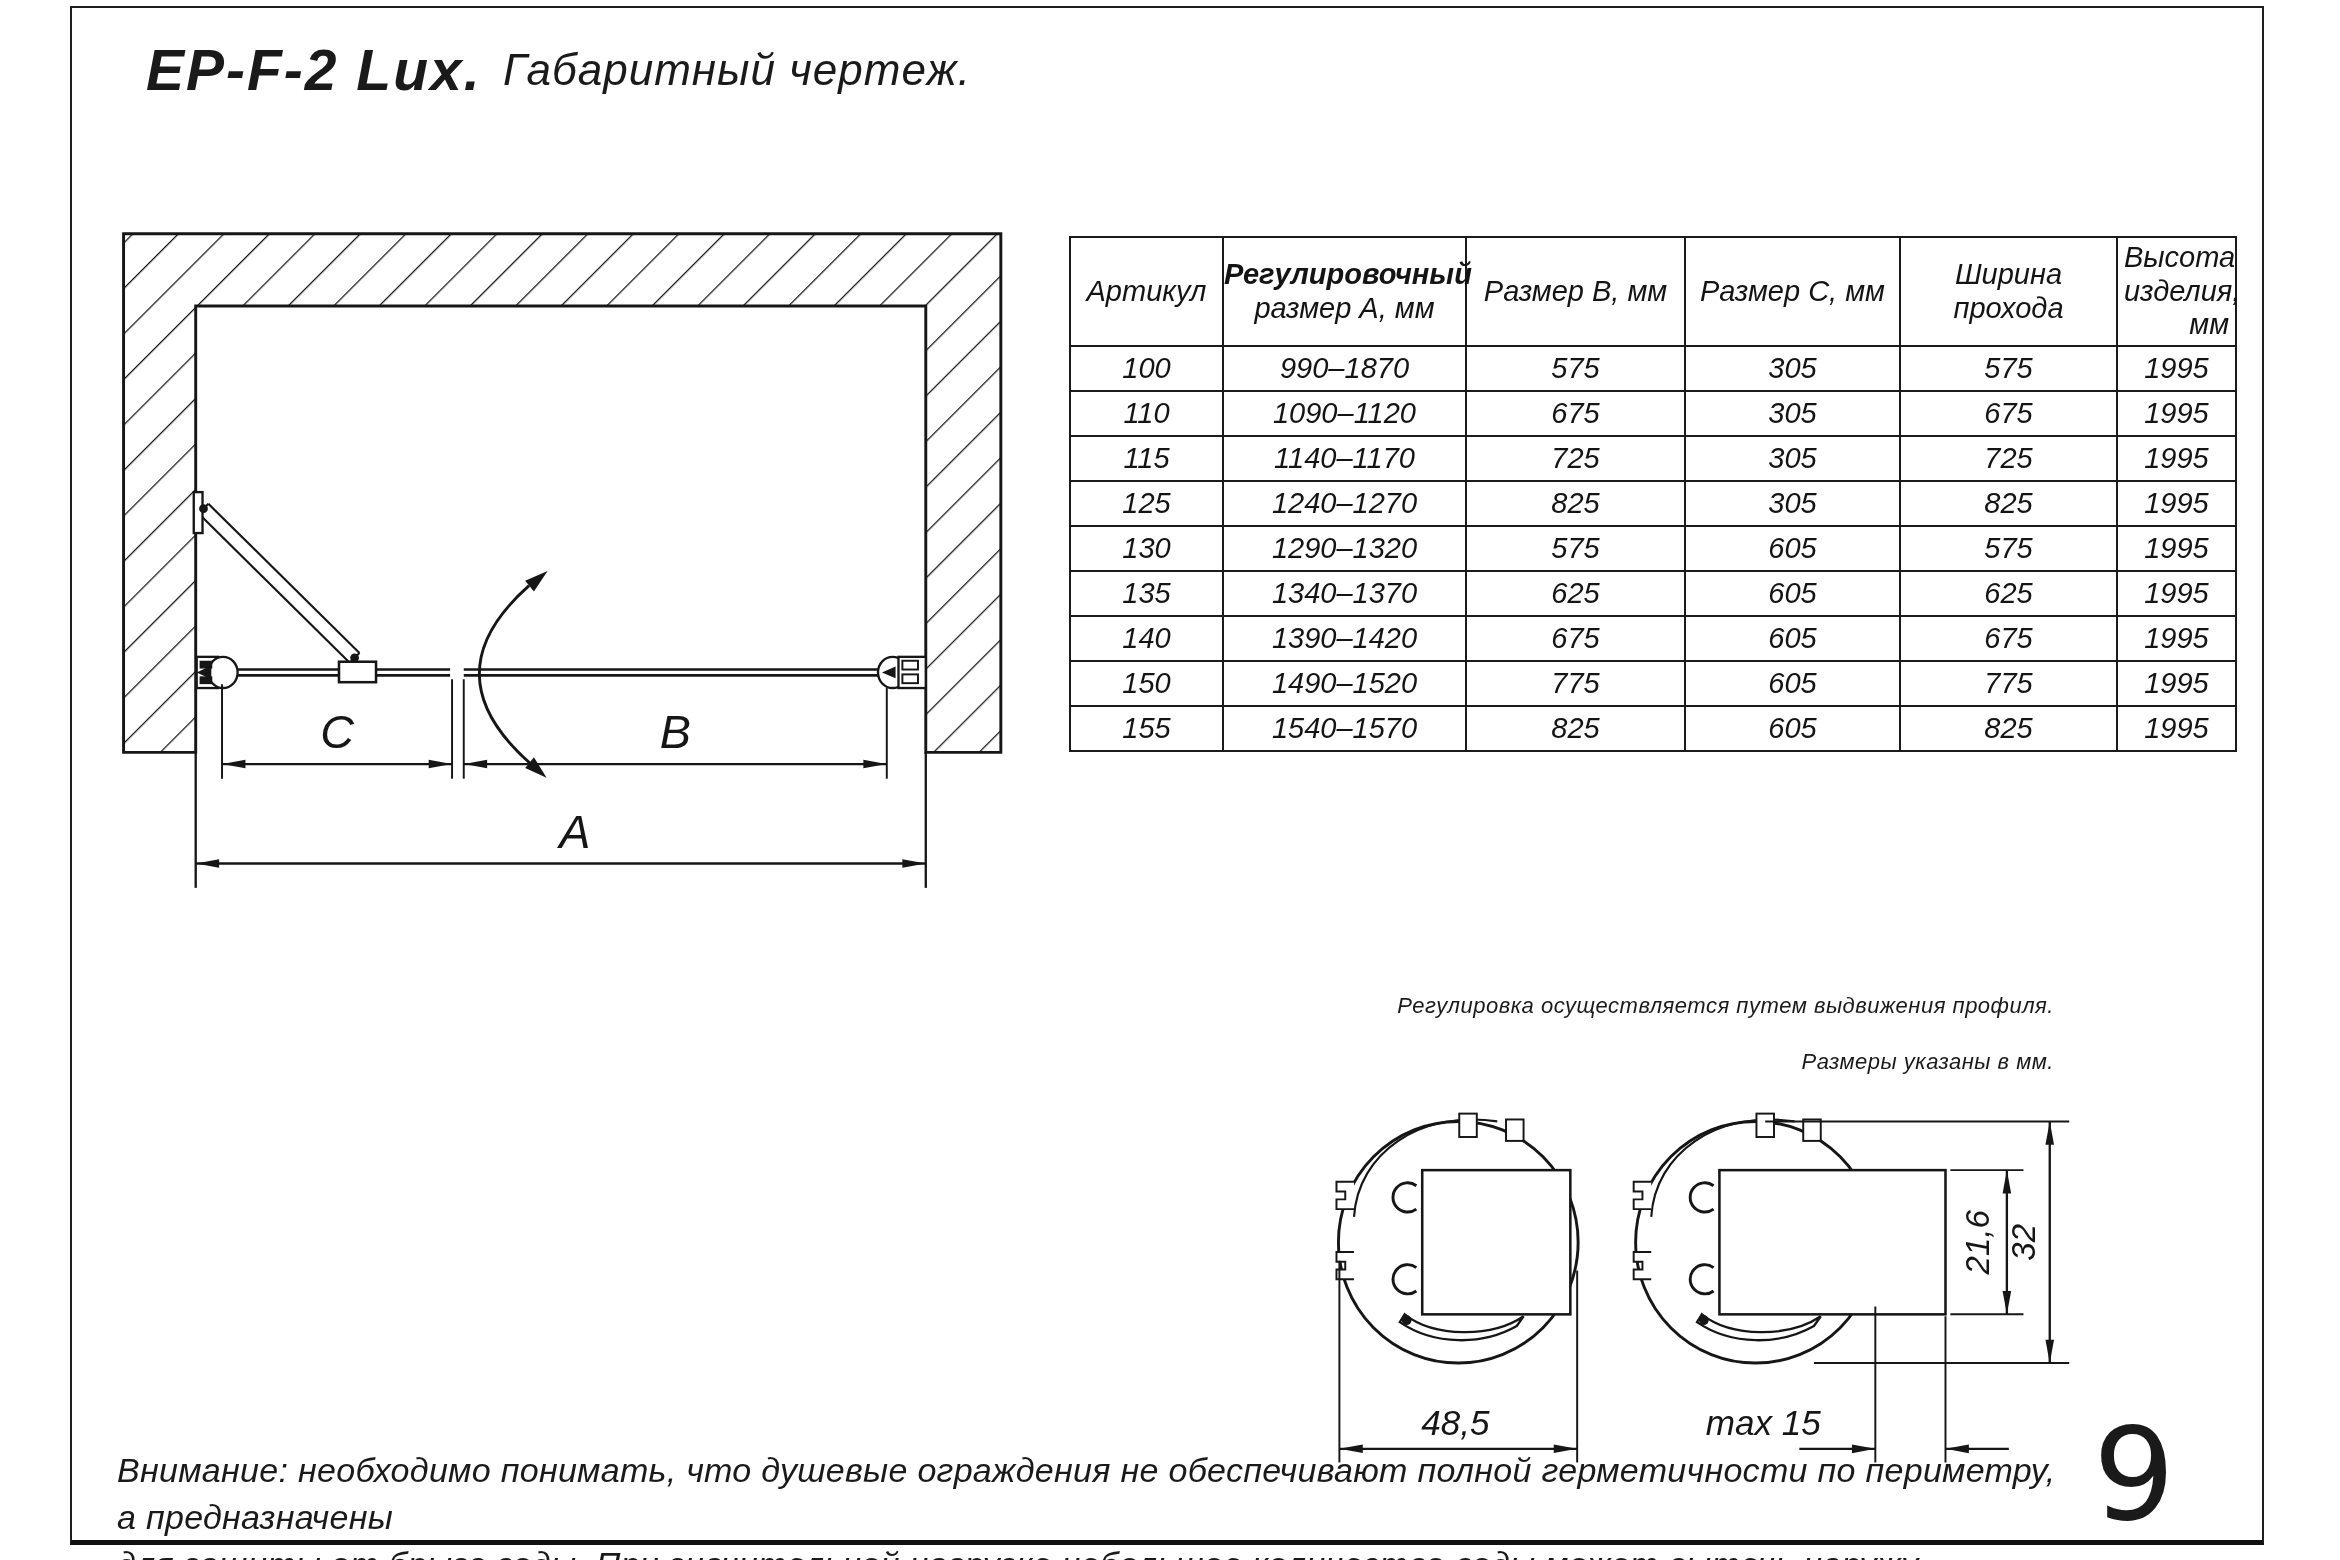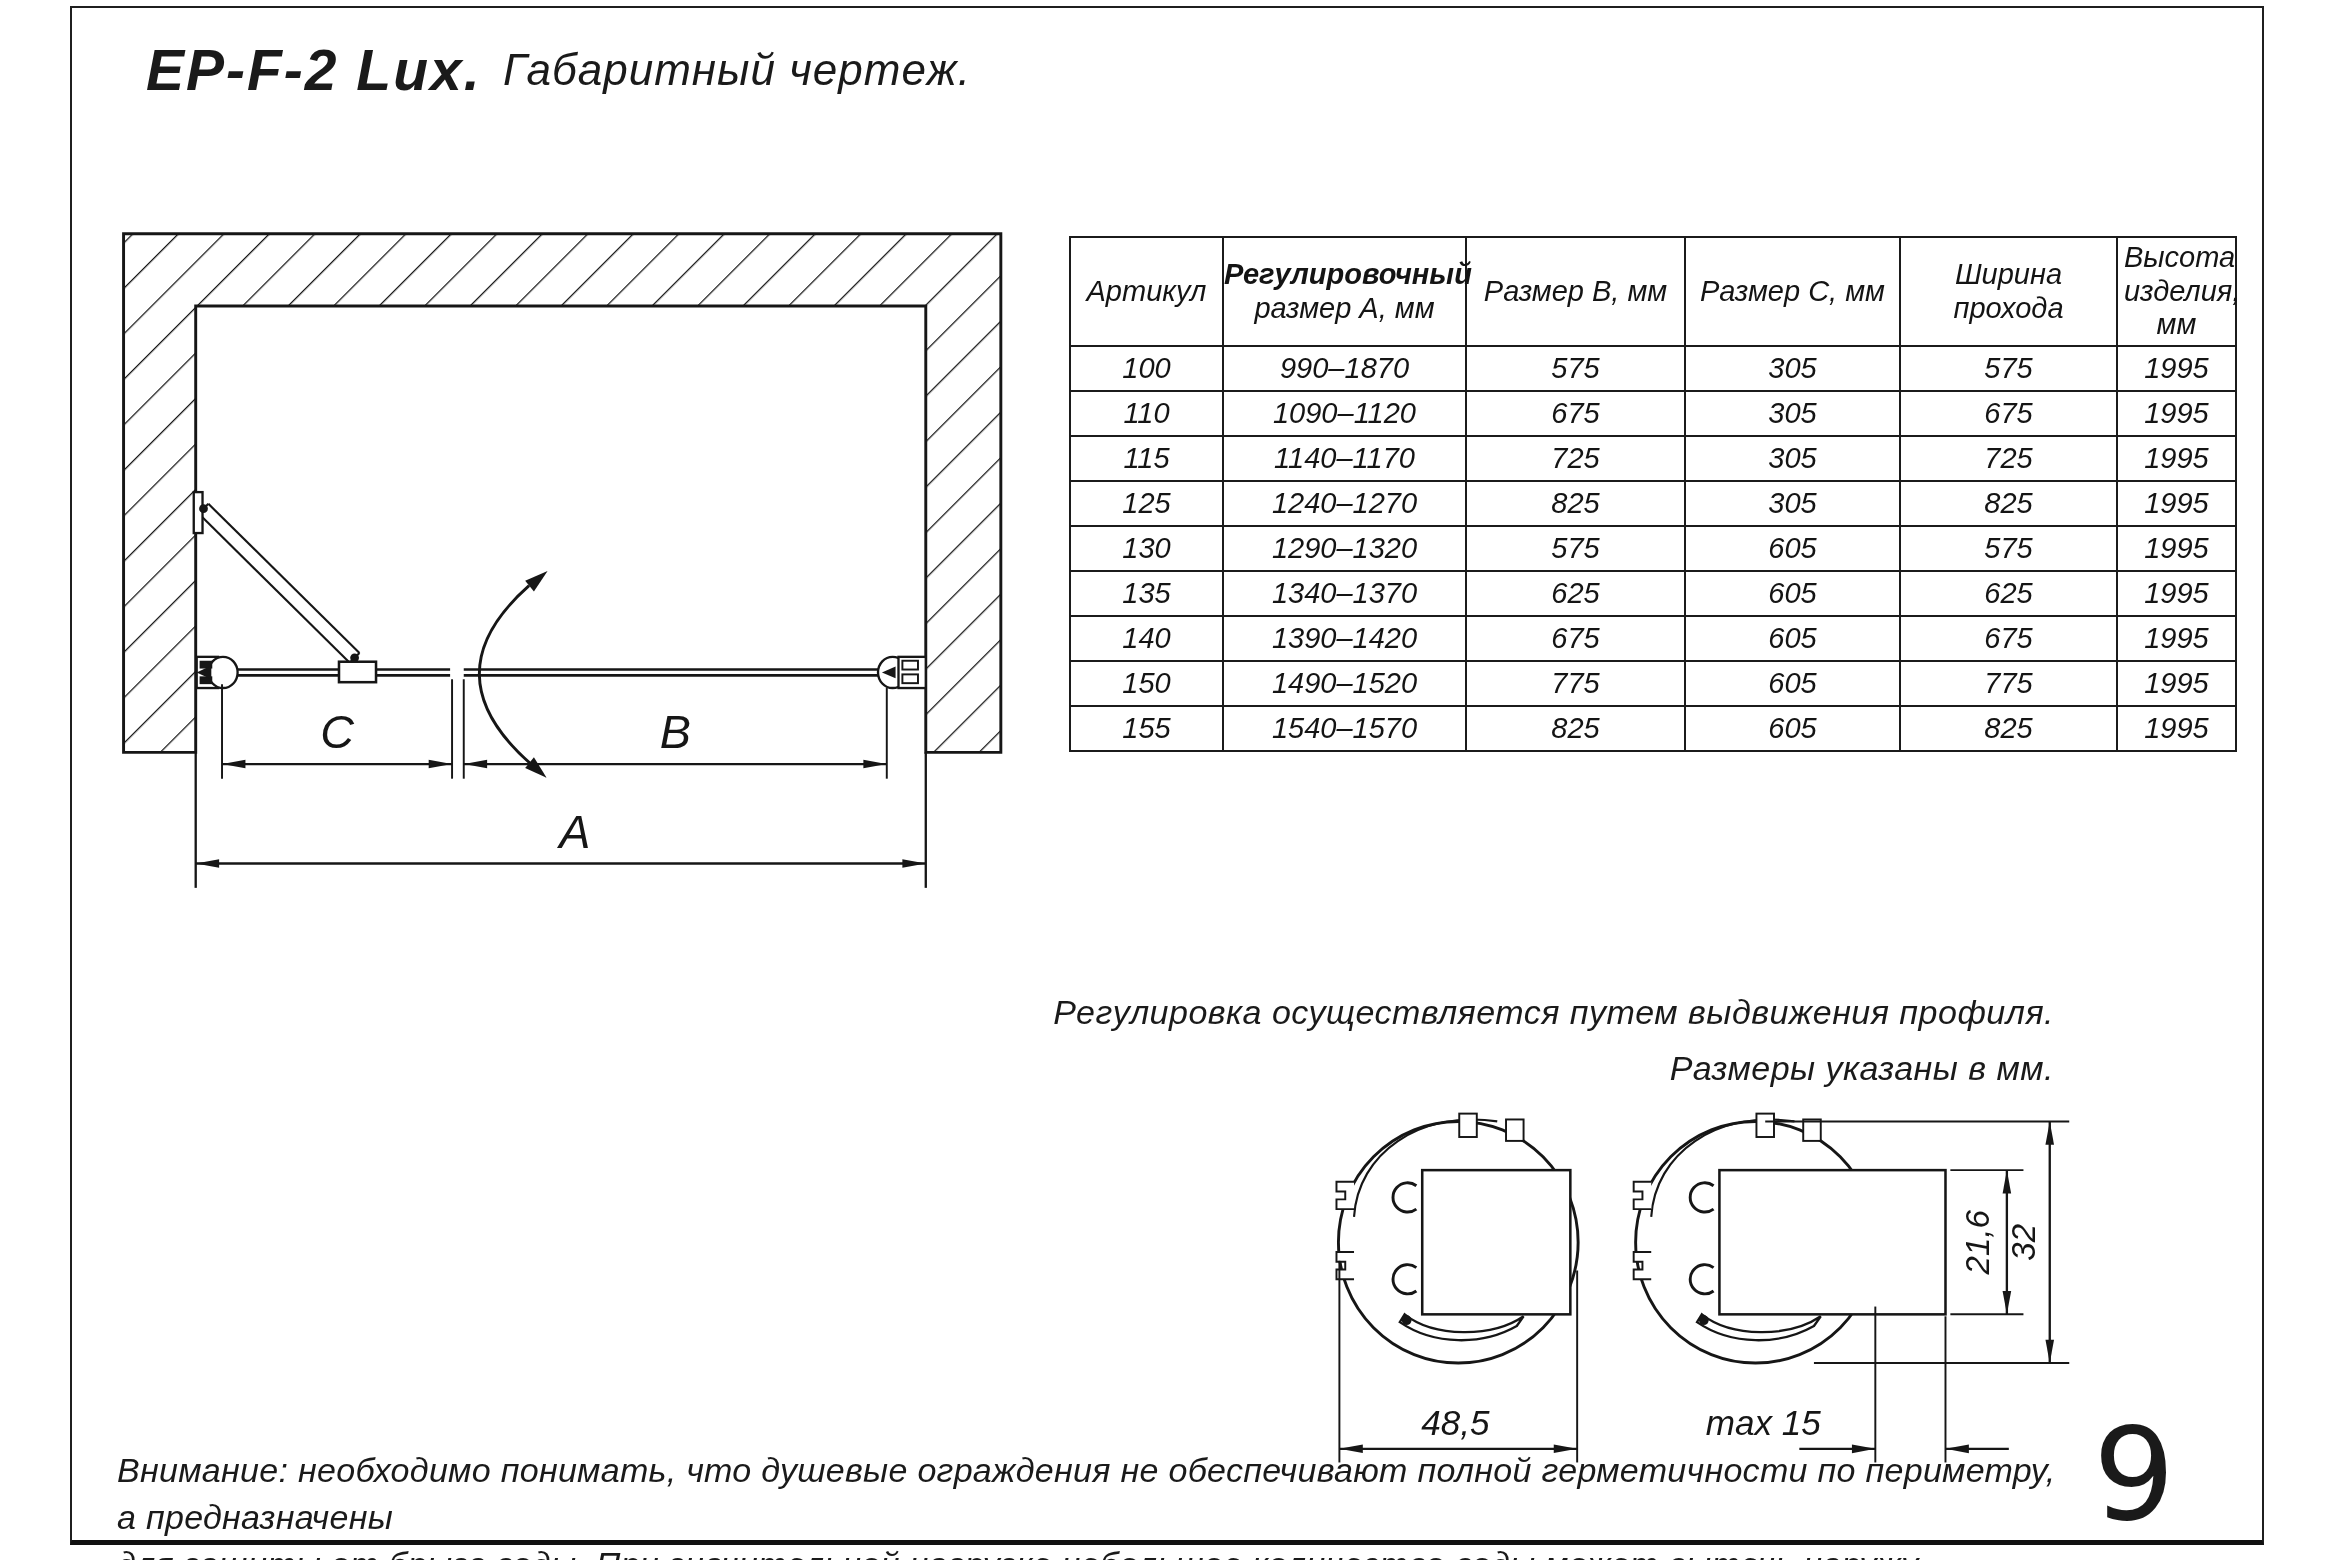--- a/index.html
+++ b/index.html
@@ -29,24 +29,24 @@
     font-style:italic;font-size:29px;color:#141414;text-align:center;
   }
   .spec-table th,.spec-table td{
     border:2px solid #1b1b1b;border-top-width:2.9px;border-bottom-width:2.9px;
     padding:0;vertical-align:middle;font-weight:normal;line-height:1.15;
   }
   .spec-table thead th{height:107px;}
   .spec-table td{height:43px;}
   .spec-table .hdr-bold{font-weight:bold;}
   .spec-table th.col-width-pass{padding:0 29px;}
-  .spec-table th.col-height{padding:0 5.9px;}
+  .spec-table th.col-height{padding:0 5.9px;text-align:right;}
 
   .note-line{
-    position:absolute;right:287px;font-style:italic;font-size:34px;
+    position:absolute;right:287px;font-style:italic;font-size:22px;
     white-space:nowrap;text-align:right;letter-spacing:0.5px;
   }
   .note-1{top:993px;}
   .note-2{top:1049px;}
 
   .warning{
     position:absolute;left:117px;top:1447px;width:1941px;
     font-style:italic;font-size:34px;line-height:47px;letter-spacing:0.3px;
   }
   .warning .wlabel{text-underline-offset:6.8px;}

